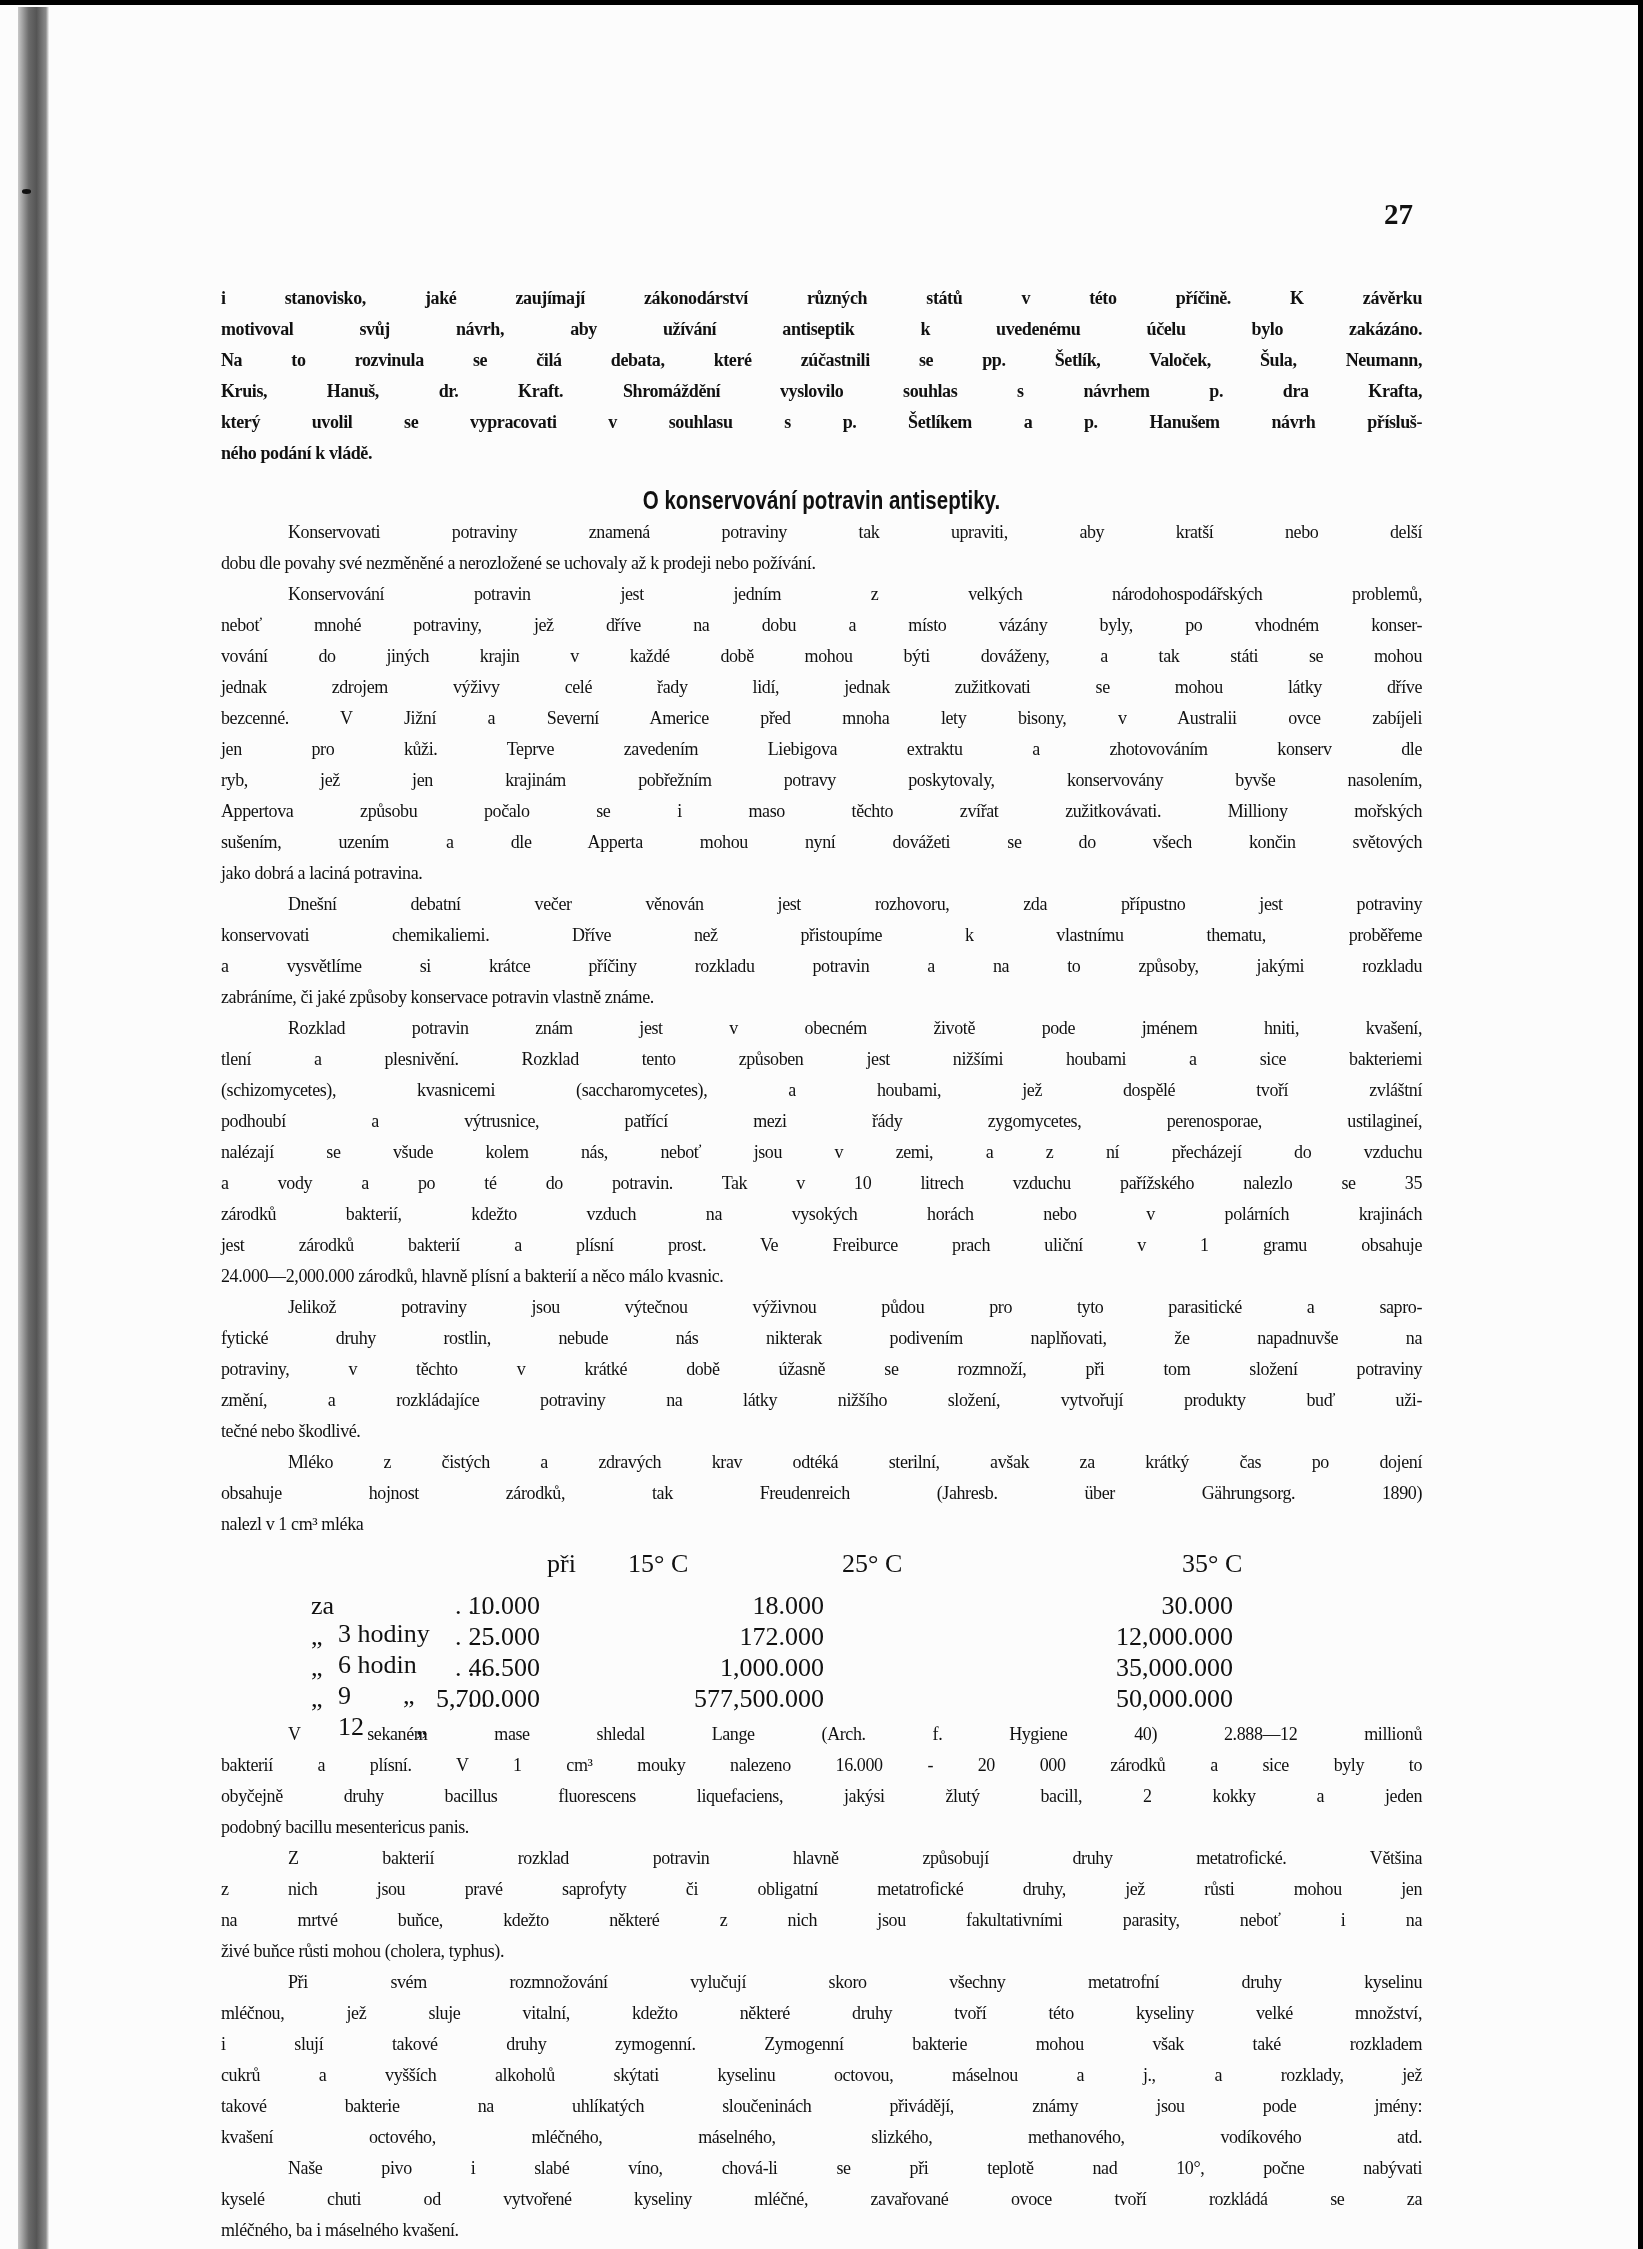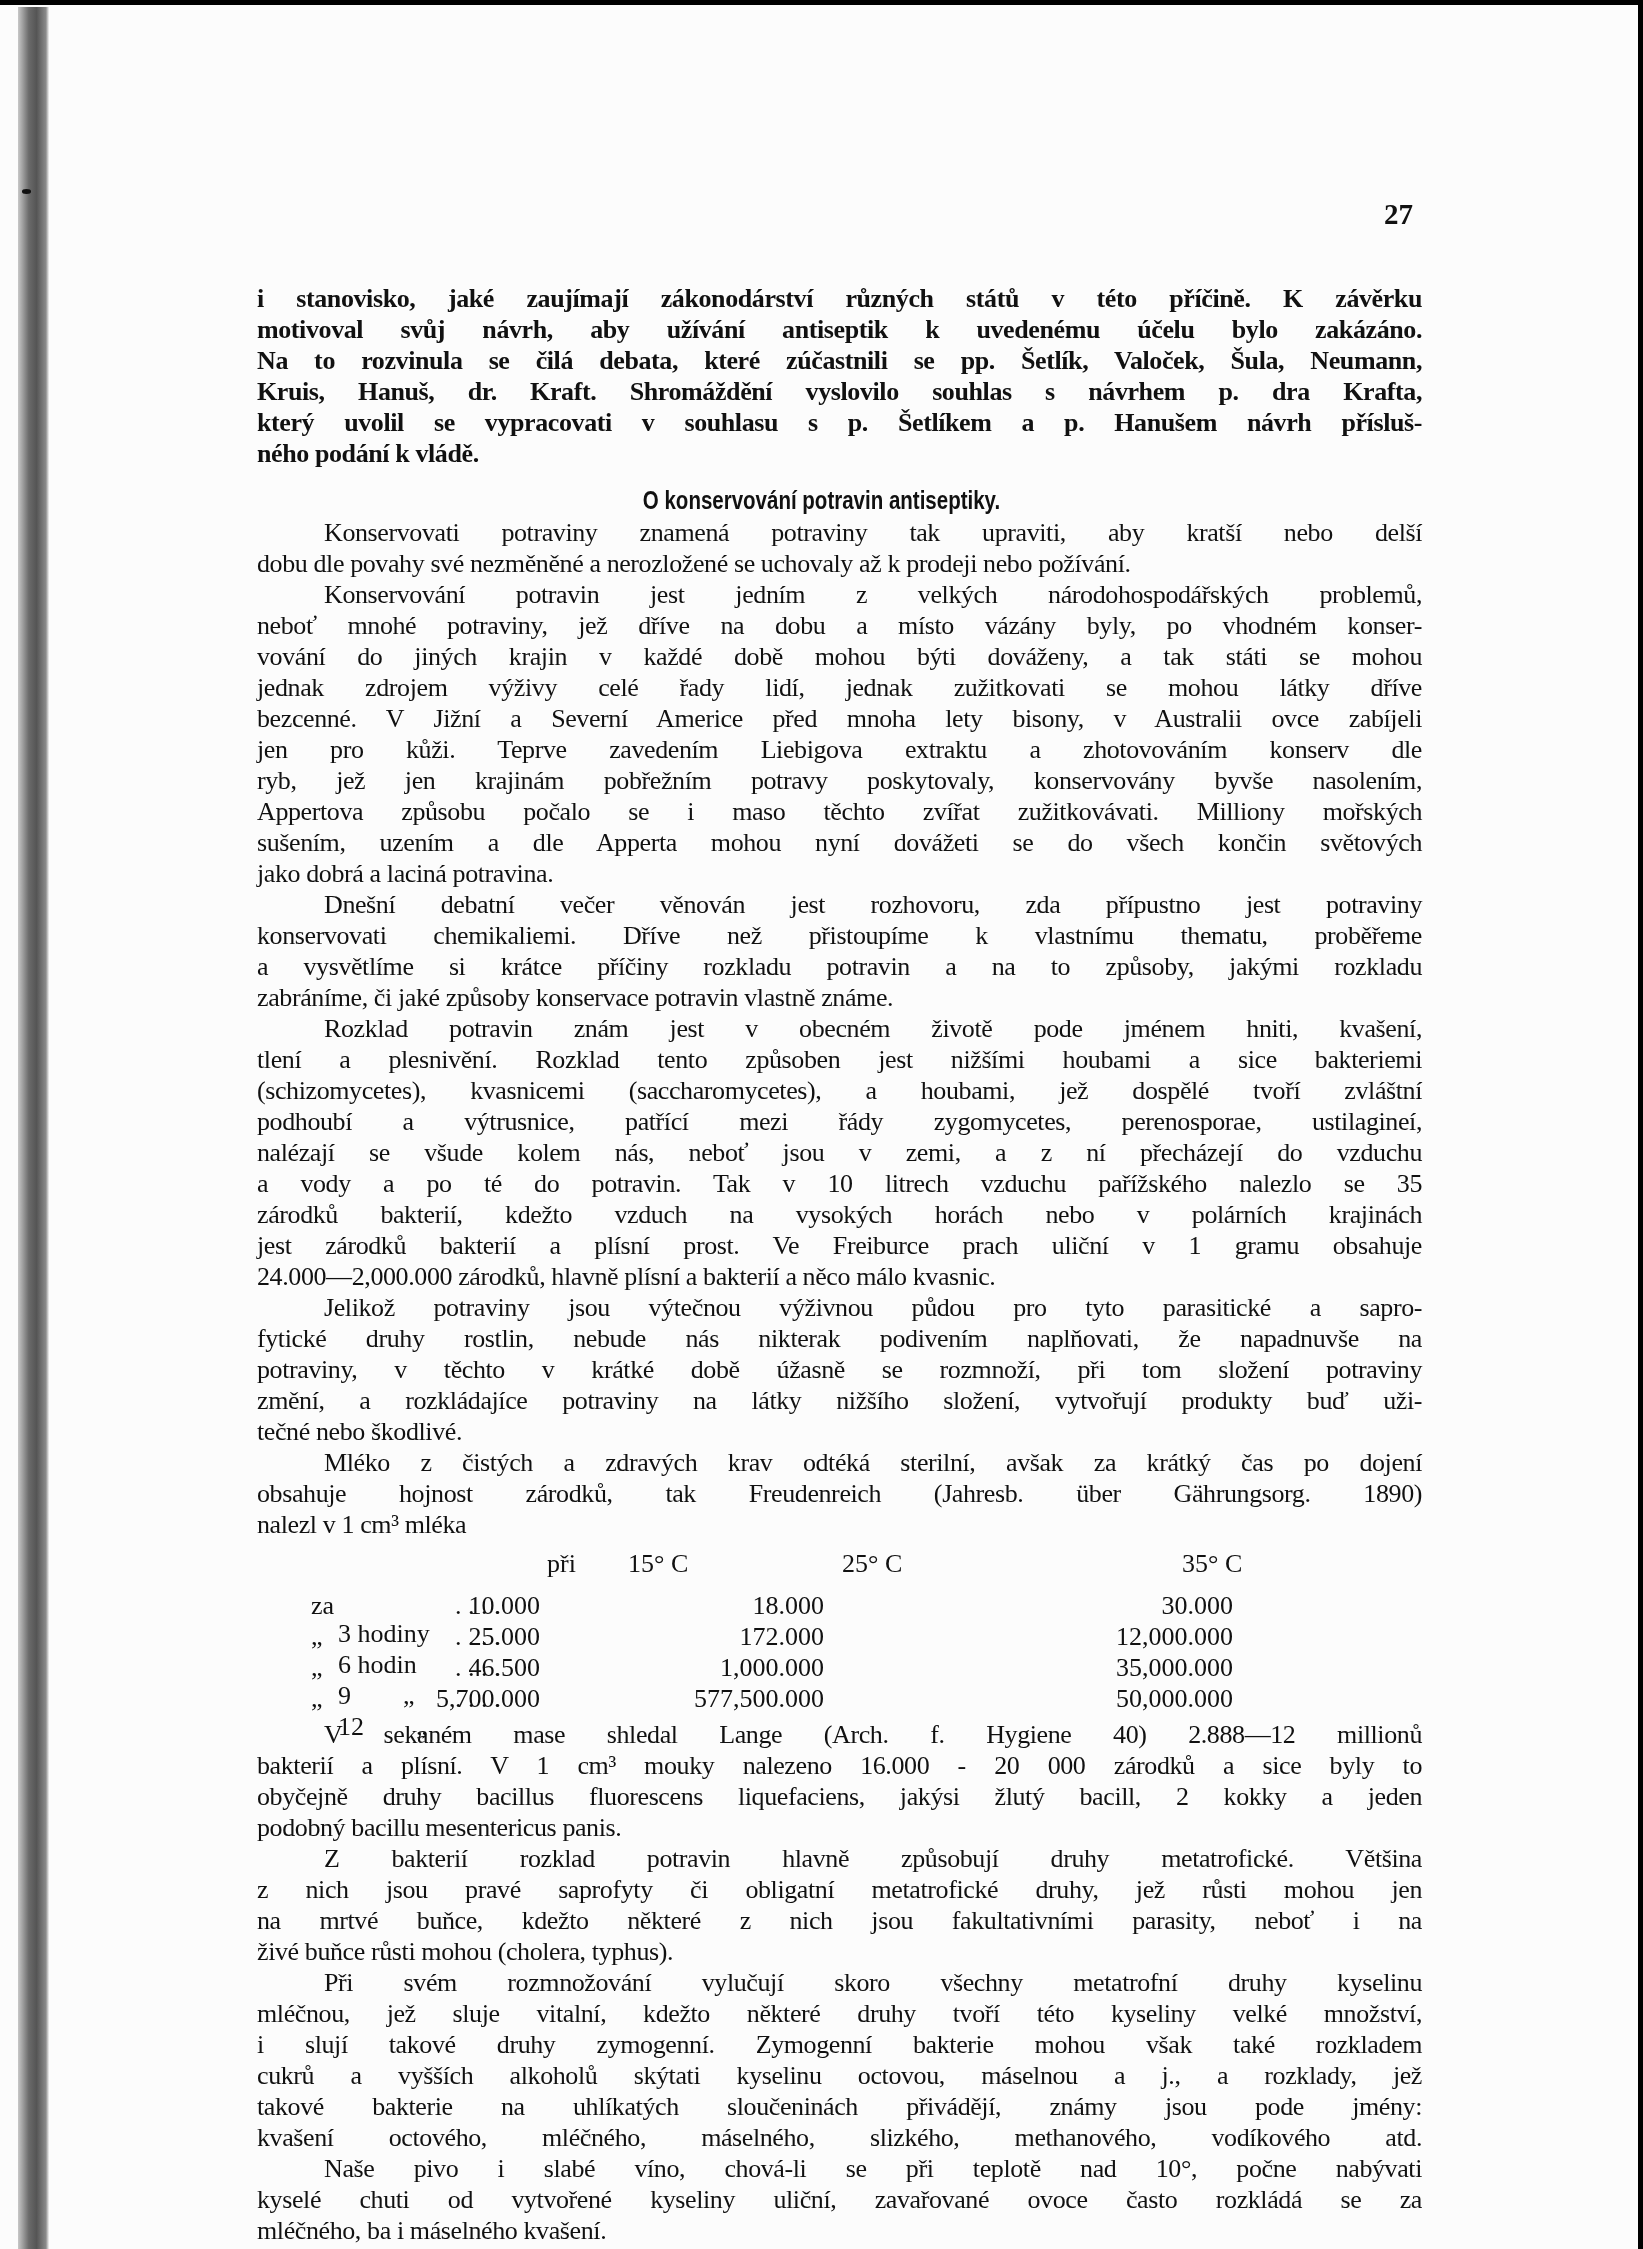--- a/index.html
+++ b/index.html
@@ -5,22 +5,22 @@
   html, body { margin:0; padding:0; }
   body { width:1644px; height:2469px; position:relative; background:#000; overflow:hidden;
          font-family:"Liberation Serif", serif; color:#111; }
   .page { position:absolute; left:0; top:5.4px; width:1638px; height:2458px; background:#fcfcfc; }
   .binding { position:absolute; left:18px; top:6.7px; width:31px; height:2448px;
              background:linear-gradient(90deg,#c8c8c8 0%,#6a6a6a 35%,#555 60%,#8a8a8a 90%,#f4f4f4 100%); }
   .binding-edge { position:absolute; left:0; top:5.4px; width:3.6px; height:2458px; background:#222; }
   .mark { position:absolute; left:21.6px; top:189px; width:9px; height:4.5px; background:#111; border-radius:50%; }
   .page-number { position:absolute; left:1384px; top:198px; font-size:29px; font-weight:bold; }
   .text { position:absolute; left:221px; width:1201px; }
-  .line { height:31px; line-height:31px; font-size:26px; white-space:nowrap;
-          text-align:justify; text-align-last:justify; letter-spacing:-0.4px;margin-left:36px; }
+  .line { height:31px; line-height:31px; font-size:18px; white-space:nowrap;
+          text-align:justify; text-align-last:justify; letter-spacing:-0.4px; }
   .line.last { text-align-last:left; }
   .line.indent { padding-left:67px; }
   .p1 .line { font-weight:bold; font-family:"Liberation Serif", serif; }
   .heading { position:absolute; left:221px; width:1201px; top:486px; text-align:center;
              font-family:"Liberation Sans", sans-serif; font-weight:bold; font-size:25px; transform:scaleX(0.82); }
   .table { position:absolute; left:221px; top:1548px; width:1201px; font-size:26px; }
   .trow { position:relative; height:31px; line-height:31px; }
   .trow span { position:absolute; white-space:nowrap; }
   .c-pre { left:90px; }
   .c-label { left:117px;margin-top:28px; }
@@ -143,16 +143,16 @@
     <div class="line">z nich jsou pravé saprofyty či obligatní metatrofické druhy, jež růsti mohou jen</div>
     <div class="line">na mrtvé buňce, kdežto některé z nich jsou fakultativními parasity, neboť i na</div>
     <div class="line last">živé buňce růsti mohou (cholera, typhus).</div>
     <div class="line indent">Při svém rozmnožování vylučují skoro všechny metatrofní druhy kyselinu</div>
     <div class="line">mléčnou, jež sluje vitalní, kdežto některé druhy tvoří této kyseliny velké množství,</div>
     <div class="line">i slují takové druhy zymogenní. Zymogenní bakterie mohou však také rozkladem</div>
     <div class="line">cukrů a vyšších alkoholů skýtati kyselinu octovou, máselnou a j., a rozklady, jež</div>
     <div class="line">takové bakterie na uhlíkatých sloučeninách přivádějí, známy jsou pode jmény:</div>
     <div class="line">kvašení octového, mléčného, máselného, slizkého, methanového, vodíkového atd.</div>
     <div class="line indent">Naše pivo i slabé víno, chová-li se při teplotě nad 10°, počne nabývati</div>
-    <div class="line">kyselé chuti od vytvořené kyseliny uliční, zavařované ovoce často rozkládá se za</div>
+    <div class="line">kyselé chuti od vytvořené kyseliny mléčné, zavařované ovoce tvoří rozkládá se za</div>
     <div class="line last">mléčného, ba i máselného kvašení.</div>
   </div>
 
 
 </body></html>

